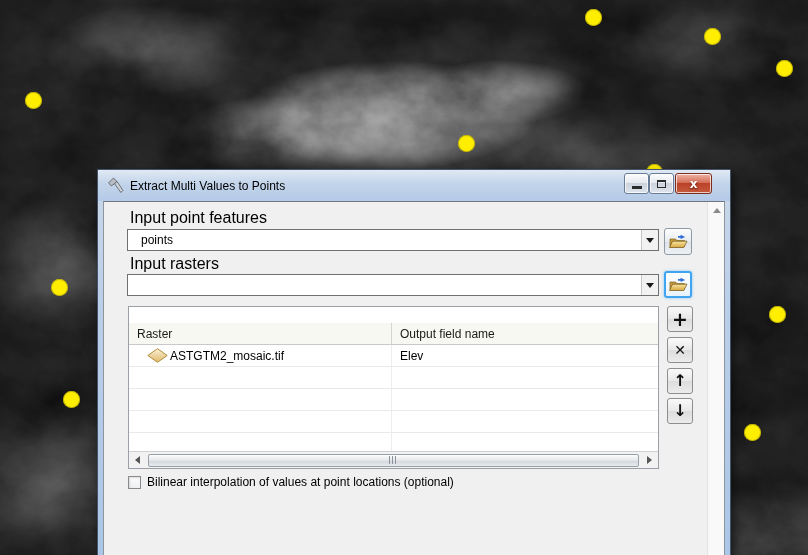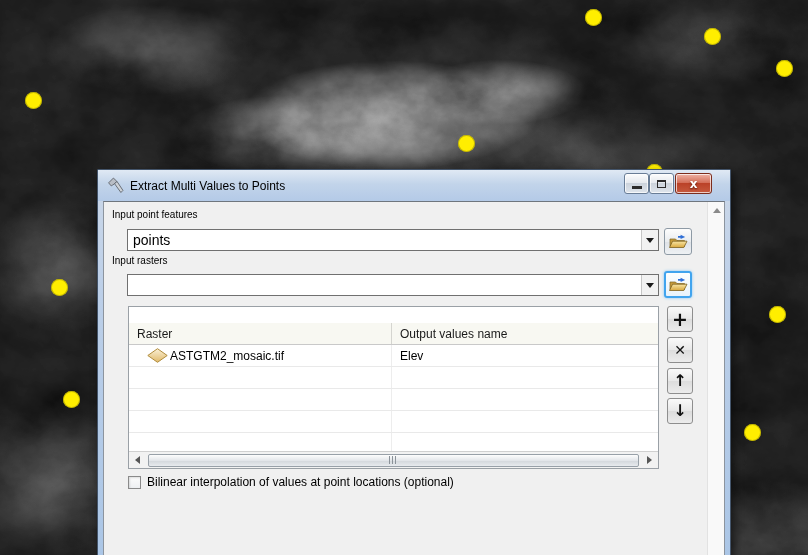--- a/index.html
+++ b/index.html
@@ -54,27 +54,27 @@
 
   
   .client { position:absolute; left:5px; right:5px; top:31px; bottom:0;
     background:#f0f0f0; border:1px solid #8c949e; border-top-color:#6f767e; }
   .pane { position:absolute; inset:0 17px 0 0; background:#f0f0f0; overflow:hidden; }
 
   .vscroll { position:absolute; top:0; right:0; bottom:0; width:17px; background:#f9f9f9; border-left:1px solid #e2e2e2; }
   .vscroll-up { position:absolute; top:1px; left:1px; width:15px; height:15px; display:flex; align-items:center; justify-content:center; }
   .tri-up { width:0; height:0; border-left:4px solid transparent; border-right:4px solid transparent; border-bottom:5px solid #8a8a8a; }
 
-  .fld-label { position:absolute; left:8px; font-size:10px; color:#000; }
+  .fld-label { position:absolute; left:26px; font-size:16px; color:#000; }
   .lbl-points { top:7px; } .lbl-rasters { top:53px; }
 
   .combo { position:absolute; left:23px; width:532px; height:22px; background:#fff;
     border:1px solid #707070; display:flex; align-items:center; }
   .combo-1 { top:27px; } .combo-2 { top:72px; }
-  .combo-text { flex:1; font-size:14px; padding-left:5px; color:#000; overflow:hidden; white-space:nowrap; }
+  .combo-text { flex:1; font-size:12px; padding-left:13px; color:#000; overflow:hidden; white-space:nowrap; }
   .combo-btn { width:17px; height:100%; display:flex; align-items:center; justify-content:center;
     background:#f2f2f2; border-left:1px solid #c6c6c6; }
   .tri-down { width:0; height:0; border-left:4px solid transparent; border-right:4px solid transparent; border-top:5px solid #1a1a1a; }
 
   .browse-btn { position:absolute; left:560px; width:28px; height:27px; border:1px solid #8e9aa5; border-radius:3px;
     background:linear-gradient(180deg,#fdfdfd,#e9ecef 50%,#dde1e6 50%,#eef1f4);
     display:flex; align-items:center; justify-content:center; }
   .browse-1 { top:26px; }
   .browse-2 { top:69px; border:2px solid #41a4ee; box-shadow:0 0 3px #7fc4f5; background:linear-gradient(180deg,#fdfefe,#e8f3fb); }
 
@@ -211,21 +211,21 @@
           <svg width="20" height="16" viewBox="0 0 20 16">
             <path d="M2 5 L7.5 5 L9 6.6 L16.5 6.6 L16.5 12.5 L2 12.5 Z" fill="#c79b3b" stroke="#7c6120" stroke-width="0.7"></path>
             <path d="M1.5 13.5 L4.6 7.2 L19 7.2 L15.8 13.5 Z" fill="url(#goldA)" stroke="#7c6120" stroke-width="0.8"></path>
             <path d="M12.6 0.8 L17.2 2.9 L12.6 5 L12.6 3.7 L10 3.7 L10 2.1 L12.6 2.1 Z" fill="#2f6fd6"></path>
           </svg>
         </div>
 
         <div class="rtable">
           <div class="t-head">
             <div class="t-hcell c1">Raster</div>
-            <div class="t-hcell c2">Output values name</div>
+            <div class="t-hcell c2">Output field name</div>
           </div>
 
           <div class="t-row">
             <div class="t-cell c1">
               <svg class="diamond" viewBox="0 0 21 15">
                 <defs>
                   <linearGradient id="diaG" x1="0" y1="0" x2="0" y2="1">
                     <stop offset="0" stop-color="#faf0d6"></stop>
                       <stop offset="1" stop-color="#e0b96a"></stop>
                   </linearGradient>

